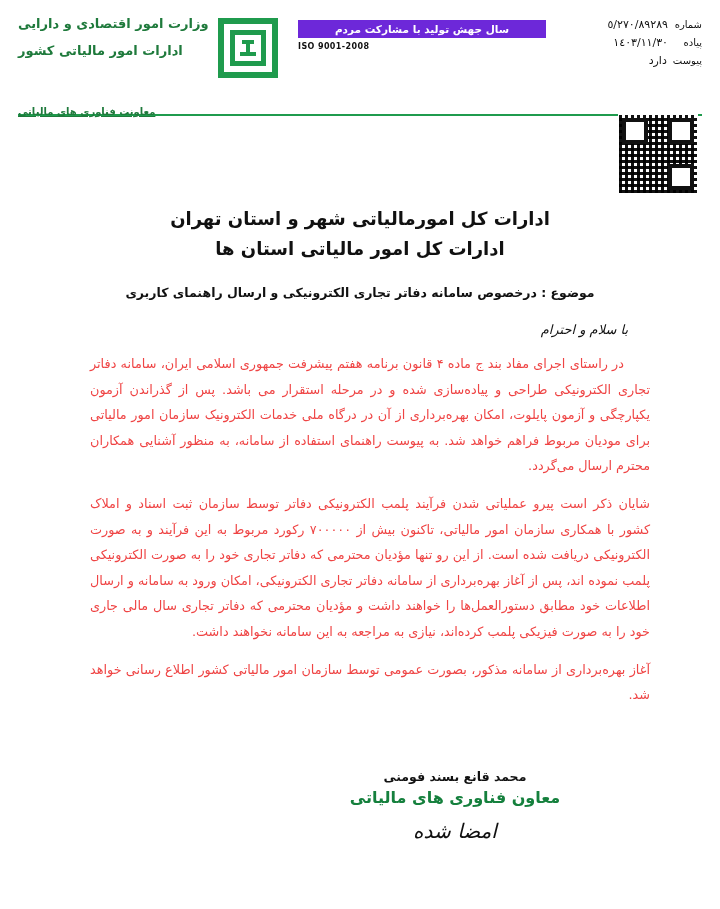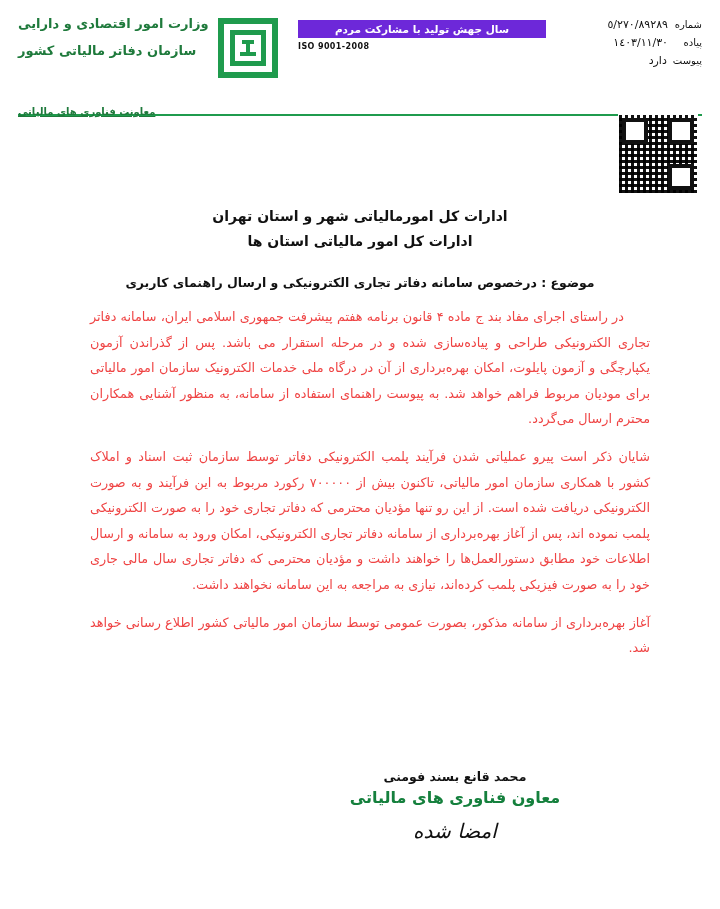--- a/index.html
+++ b/index.html
@@ -148,21 +148,21 @@
     background: #fff;
   }
 
   
   .addressees {
     margin-top: 92px;
     text-align: center;
     direction: rtl;
   }
   .addressees div {
-    font-size: 14px;
+    font-size: 18px;
     font-weight: bold;
     color: #111;
     margin-bottom: 9px;
   }
   .subject {
     margin-top: 26px;
     text-align: center;
     font-size: 12.5px;
     font-weight: bold;
     color: #111;
@@ -272,37 +272,38 @@
           <rect x="16" y="47" width="36" height="5"></rect>
           <rect x="28" y="26" width="12" height="4"></rect>
           <rect x="32" y="26" width="4" height="16"></rect>
           <rect x="26" y="38" width="16" height="4"></rect>
         </g>
       </svg>
     </div>
 
     <div class="lh-right">
       <div class="org1">وزارت امور اقتصادی و دارایی</div>
-      <div class="org2">سازمان دفاتر مالیاتی کشور</div>
+      <div class="org2">ادارات امور مالیاتی کشور</div>
     </div>
   </div>
 
   <div class="deputy">معاونت فناوری های مالیاتی</div>
 
   <div class="qr">
     <div class="qr-bl"></div>
   </div>
 
   <div class="addressees">
     <div>ادارات کل امورمالیاتی شهر و استان تهران</div>
     <div>ادارات کل امور مالیاتی استان ها</div>
   </div>
 
   <div class="subject">موضوع : درخصوص سامانه دفاتر تجاری الکترونیکی و ارسال راهنمای کاربری</div>
 
+  <div class="salutation">با سلام و احترام</div>
 
   <div class="content">
     <p class="indent">در راستای اجرای مفاد بند ج ماده ۴ قانون برنامه هفتم پیشرفت جمهوری اسلامی ایران، سامانه دفاتر تجاری الکترونیکی طراحی و پیاده‌سازی شده و در مرحله استقرار می باشد. پس از گذراندن آزمون یکپارچگی و آزمون پایلوت، امکان بهره‌برداری از آن در درگاه ملی خدمات الکترونیک سازمان امور مالیاتی برای مودیان مربوط فراهم خواهد شد. به پیوست راهنمای استفاده از سامانه، به منظور آشنایی همکاران محترم ارسال می‌گردد.</p>
     <p>شایان ذکر است پیرو عملیاتی شدن فرآیند پلمب الکترونیکی دفاتر توسط سازمان ثبت اسناد و املاک کشور با همکاری سازمان امور مالیاتی، تاکنون بیش از ۷۰۰۰۰۰ رکورد مربوط به این فرآیند و به صورت الکترونیکی دریافت شده است. از این رو تنها مؤدیان محترمی که دفاتر تجاری خود را به صورت الکترونیکی پلمب نموده اند، پس از آغاز بهره‌برداری از سامانه دفاتر تجاری الکترونیکی، امکان ورود به سامانه و ارسال اطلاعات خود مطابق دستورالعمل‌ها را خواهند داشت و مؤدیان محترمی که دفاتر تجاری سال مالی جاری خود را به صورت فیزیکی پلمب کرده‌اند، نیازی به مراجعه به این سامانه نخواهند داشت.</p>
     <p>آغاز بهره‌برداری از سامانه مذکور، بصورت عمومی توسط سازمان امور مالیاتی کشور اطلاع رسانی خواهد شد.</p>
   </div>
 
   <div class="signature">
     <div class="sig-name">محمد قانع بسند فومنی</div>
     <div class="sig-title">معاون فناوری های مالیاتی</div>

